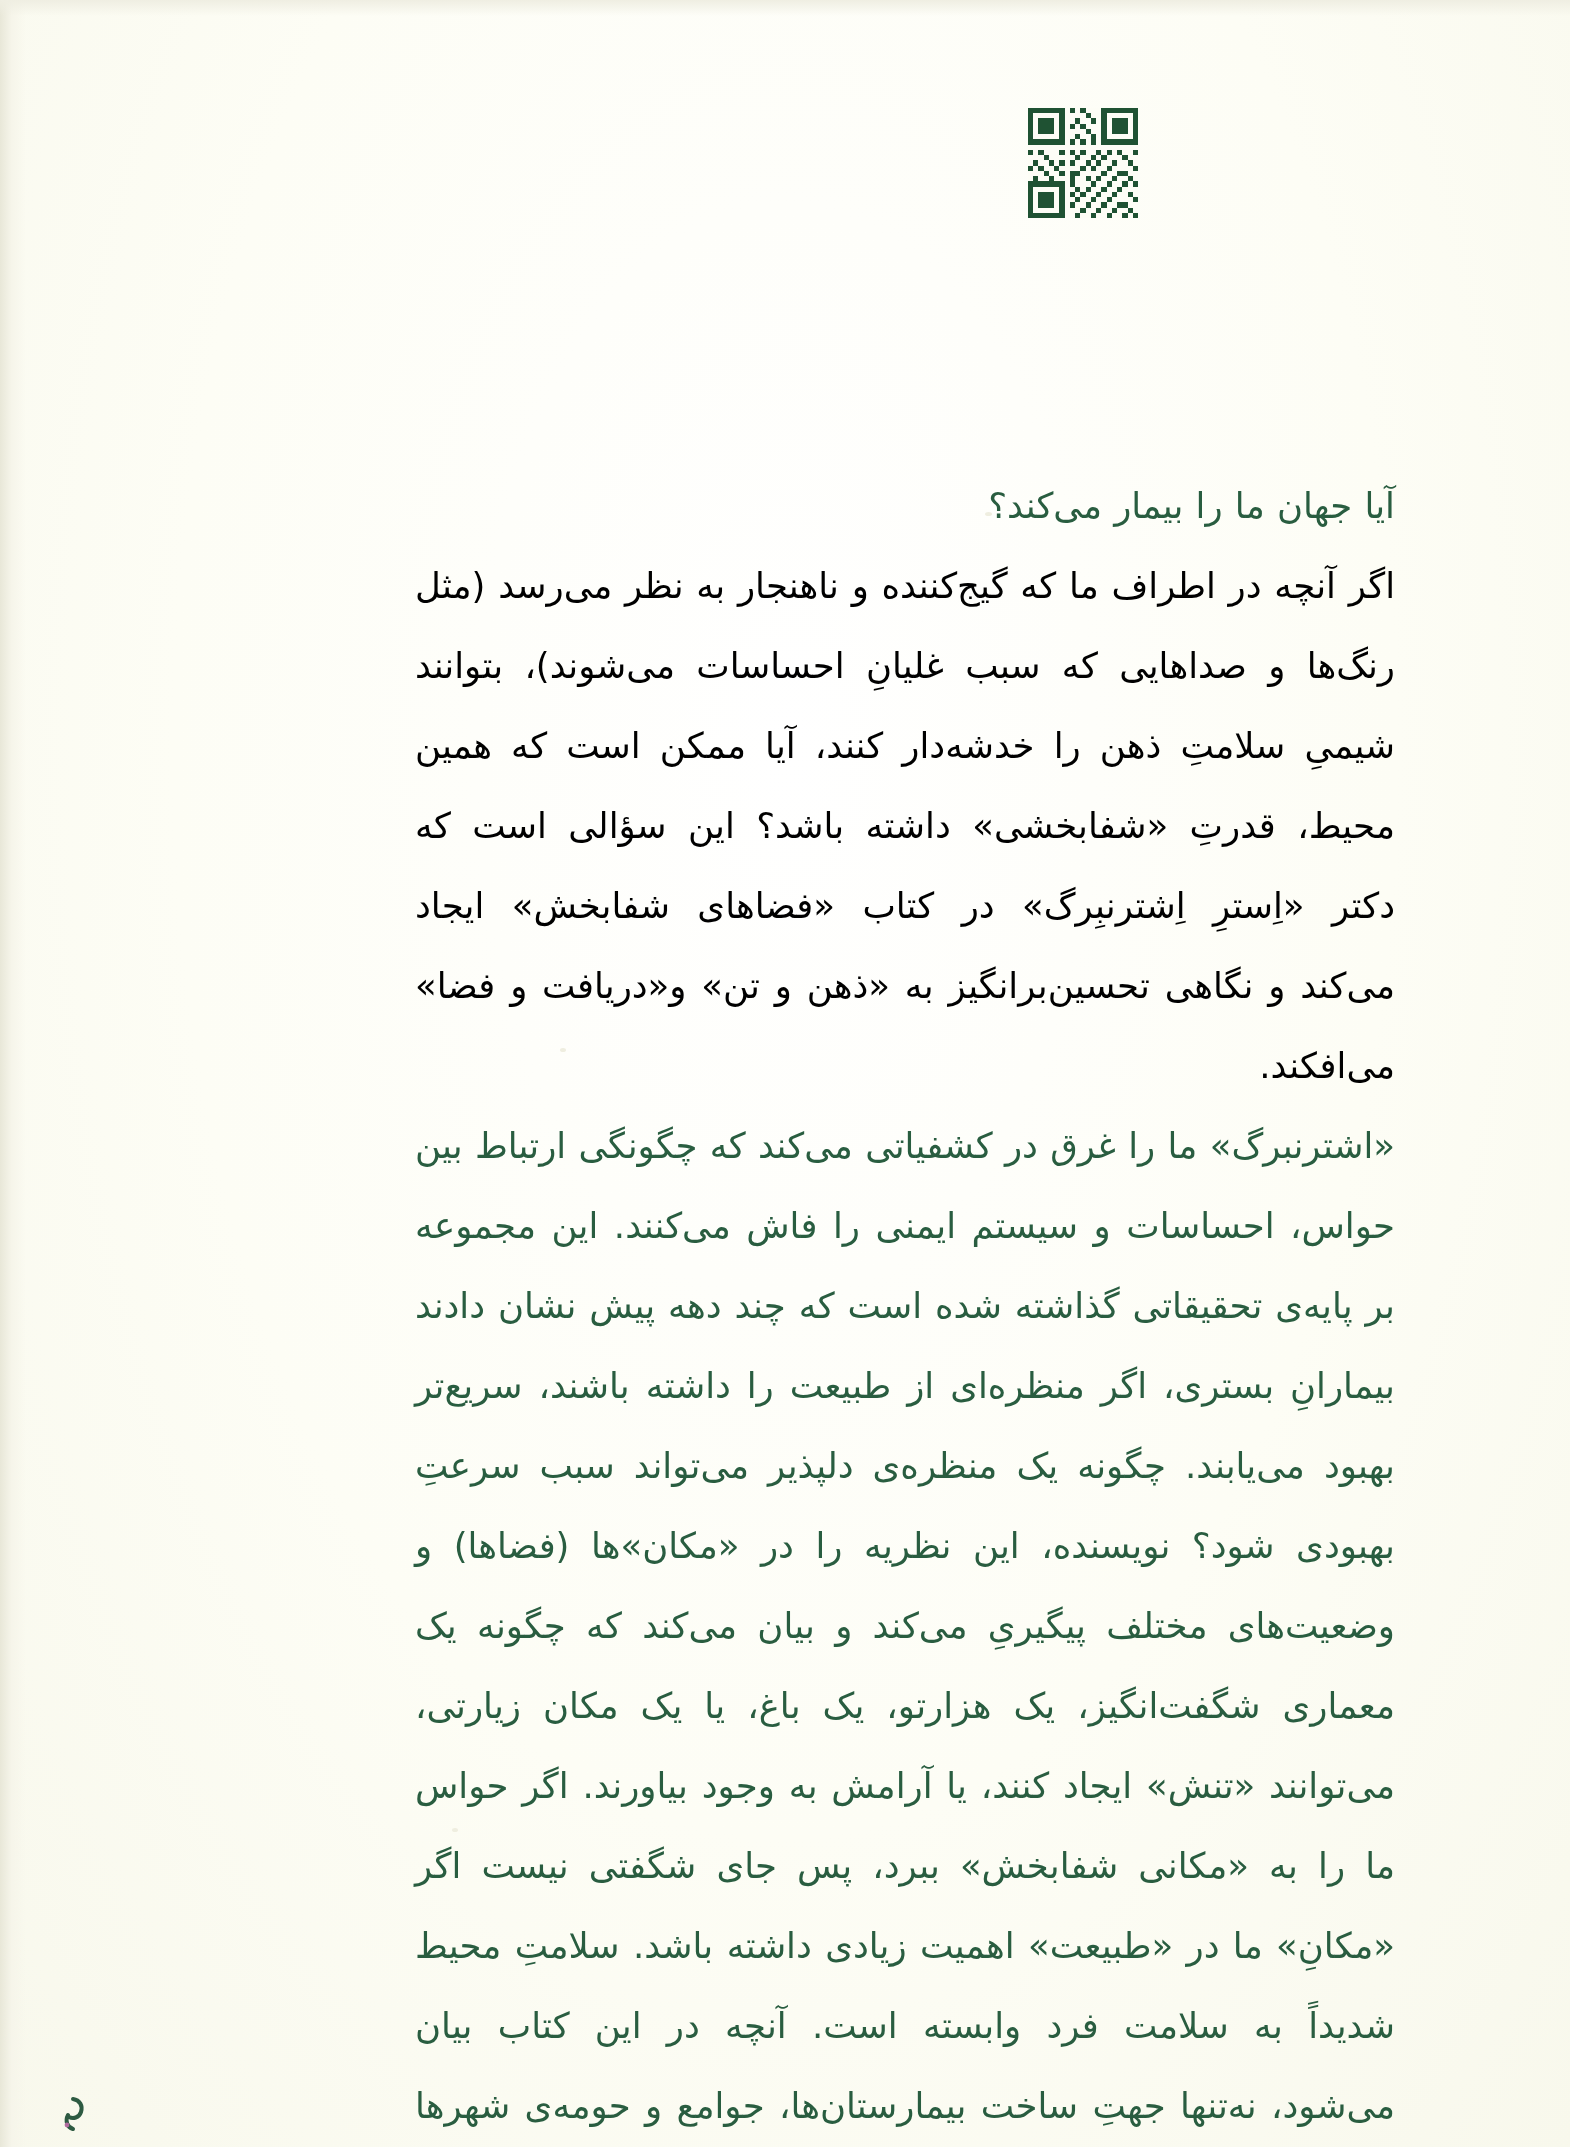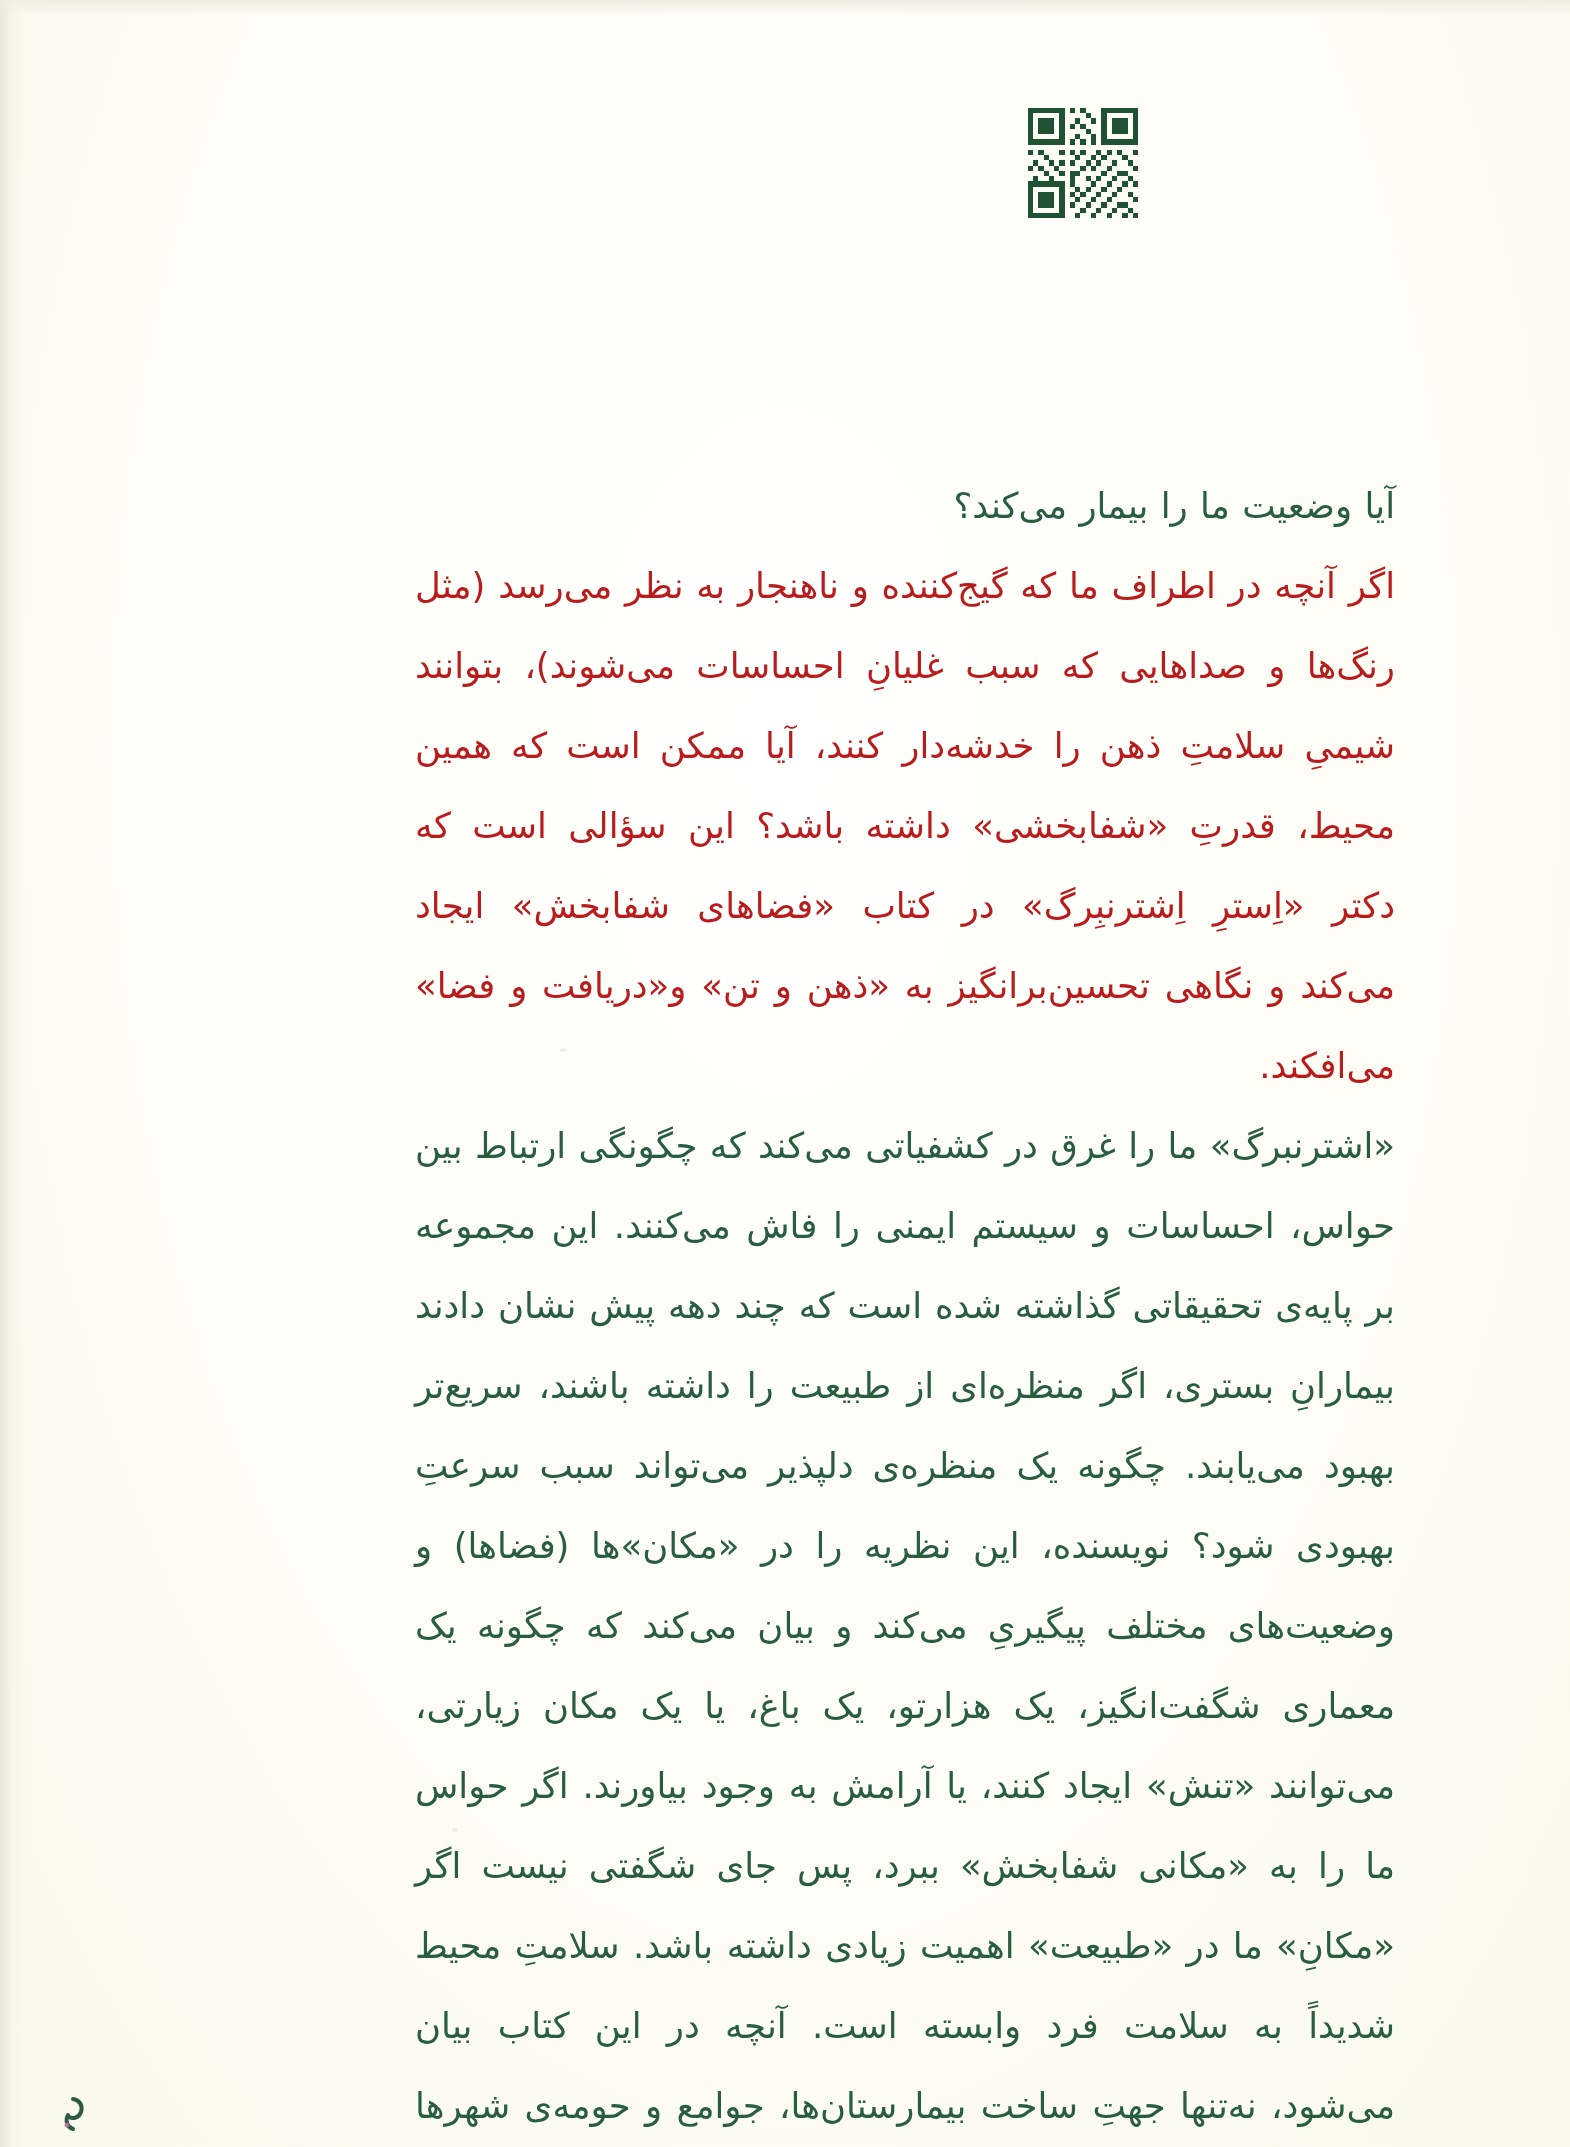--- a/index.html
+++ b/index.html
@@ -77,21 +77,21 @@
     text-align-last: right;
     word-spacing: 1px;
   }
   .para + .para { margin-top: 0; }
 
   
   .para-last { text-align: justify; text-align-last: right; }
 
   
   .para.tone-a { color: #295d40; }
-  .para.tone-b { color: #b91c1c; }
+  .para.tone-b { color: #000000; }
 
   
   .corner-mark {
     position: absolute;
     left: 55px;
     bottom: 0px;
     width: 44px;
     height: 54px;
     overflow: hidden;
   }
@@ -238,21 +238,21 @@
           <rect x="18" y="20" width="1" height="1"></rect>
         <rect x="20" y="20" width="1" height="1"></rect>
 
         <rect x="8" y="13" width="1" height="1"></rect>
         <rect x="6" y="16" width="1" height="1"></rect>
       </g>
     </svg>
   </div>
 
   <div class="text-block">
-    <p class="para tone-a">آیا وضعیت ما را بیمار می‌کند؟</p>
+    <p class="para tone-a">آیا جهان ما را بیمار می‌کند؟</p>
     <p class="para tone-b">اگر آنچه در اطراف ما که گیج‌کننده و ناهنجار به نظر می‌رسد (مثل رنگ‌ها و صداهایی که سبب غلیانِ احساسات می‌شوند)، بتوانند شیمیِ سلامتِ ذهن را خدشه‌دار کنند، آیا ممکن است که همین محیط، قدرتِ «شفابخشی» داشته باشد؟ این سؤالی است که دکتر «اِسترِ اِشترنبِرگ» در کتاب «فضاهای شفابخش» ایجاد می‌کند و نگاهی تحسین‌برانگیز به «ذهن و تن» و«دریافت و فضا» می‌افکند.</p>
     <p class="para para-last tone-a">«اشترنبرگ» ما را غرق در کشفیاتی می‌کند که چگونگی ارتباط بین حواس، احساسات و سیستم ایمنی را فاش می‌کنند. این مجموعه بر پایه‌ی تحقیقاتی گذاشته شده است که چند دهه پیش نشان دادند بیمارانِ بستری، اگر منظره‌ای از طبیعت را داشته باشند، سریع‌تر بهبود می‌یابند. چگونه یک منظره‌ی دلپذیر می‌تواند سبب سرعتِ بهبودی شود؟ نویسنده، این نظریه را در «مکان»‌ها (فضاها) و وضعیت‌های مختلف پیگیریِ می‌کند و بیان می‌کند که چگونه یک معماری شگفت‌انگیز، یک هزارتو، یک باغ، یا یک مکان زیارتی، می‌توانند «تنش» ایجاد کنند، یا آرامش به وجود بیاورند. اگر حواس ما را به «مکانی شفابخش» ببرد، پس جای شگفتی نیست اگر «مکانِ» ما در «طبیعت» اهمیت زیادی داشته باشد. سلامتِ محیط شدیداً به سلامت فرد وابسته است. آنچه در این کتاب بیان می‌شود، نه‌تنها جهتِ ساخت بیمارستان‌ها، جوامع و حومه‌ی شهرها مفید است. بلکه برای سلامت و «شفا»ی فردی نیز ضروری است.</p>
   </div>
 
   <div class="corner-mark">
     <svg width="44" height="54" viewBox="0 0 44 54">
       <path d="M18 6 C25 7 28 13 26 19 C24 25 18 26 14 24" fill="none" stroke="#2d5a42" stroke-width="4" stroke-linecap="round"></path>
       <path d="M13 22 C10 28 12 34 18 36" fill="none" stroke="#2d5a42" stroke-width="4" stroke-linecap="round"></path>
       <circle cx="12" cy="32" r="2.4" fill="#b06a9e"></circle>
     </svg>

